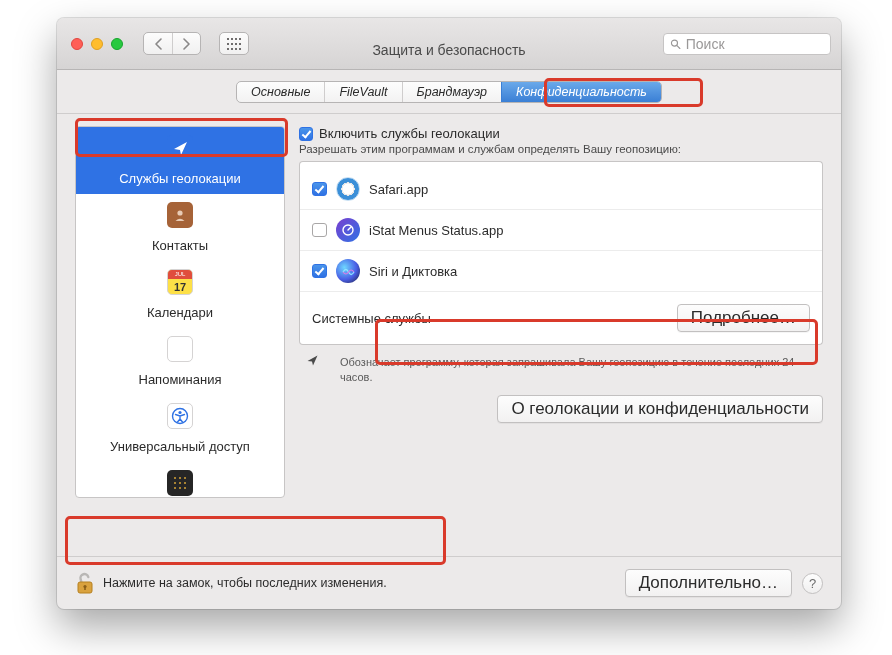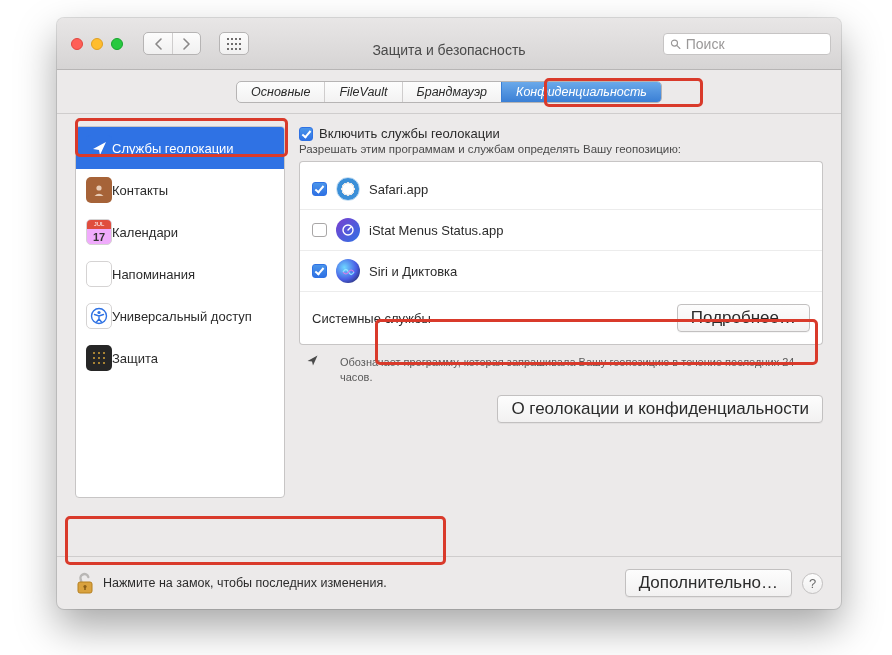--- a/index.html
+++ b/index.html
@@ -95,32 +95,32 @@
   .body {
     flex:1; padding:12px 18px 8px 18px;
     display:flex; gap:14px;
   }
   .sidebar {
     width:210px; background:#fff; border:1px solid #c7c5c5;
     border-radius:4px; overflow:hidden;
     height:372px;
   }
   .side-item {
-    display:flex; align-items:center; 
-    padding:8px 10px; font-size:13px;
+    display:flex; align-items:center; gap:10px;
+    padding:8px 10px; font-size:13px;flex-direction:column;
   }
   .side-item.selected { background:#2f72e4; color:#fff; }
   .side-icon {
     width:26px; height:26px; border-radius:5px;
     display:flex; align-items:center; justify-content:center;
     font-size:15px;
   }
   .geo-icon { background:#2f72e4; color:#fff;}
   .contacts-icon{background:#a66338;color:#fff;}
-  .cal-icon{background:#f0abfc;border:1px solid #d5d3d3; position:relative; overflow:hidden;}
+  .cal-icon{background:#fde047;border:1px solid #d5d3d3; position:relative; overflow:hidden;}
   .cal-icon .top{position:absolute;top:0;left:0;right:0;height:9px;background:#e04d3d;font-size:6px;color:#fff;line-height:9px;text-align:center;}
   .cal-icon .num{position:absolute;top:9px;left:0;right:0;bottom:0;display:flex;align-items:center;justify-content:center;font-size:11px;font-weight:600;color:#333;}
   .rem-icon{background:#fff;border:1px solid #d5d3d3;display:flex;flex-direction:column;gap:3px;justify-content:center;padding:4px;}
   .rem-icon .line{height:2px;background:#ccc;border-radius:1px;}
   .rem-icon .line:first-child{background:#e68a2e;}
   .access-icon{background:#fff;border:1px solid #d5d3d3;color:#2f72e4;}
   .analysis-icon{background:#262626;color:#d4a338;}
   
   .panel { flex:1; display:flex; flex-direction:column; }
   .enable-row { display:flex; align-items:center; gap:6px; margin-bottom:2px; }

